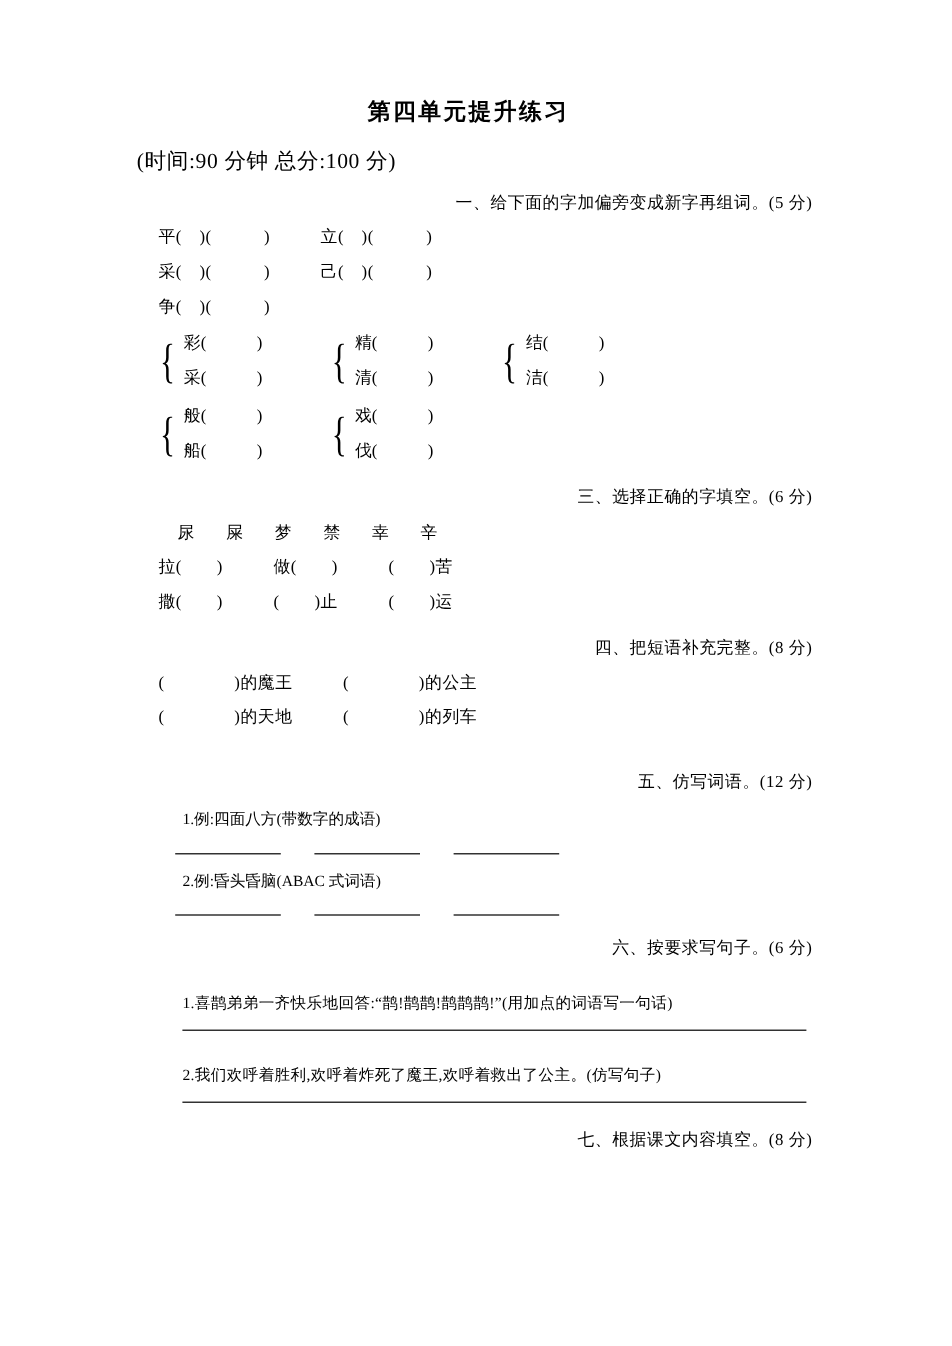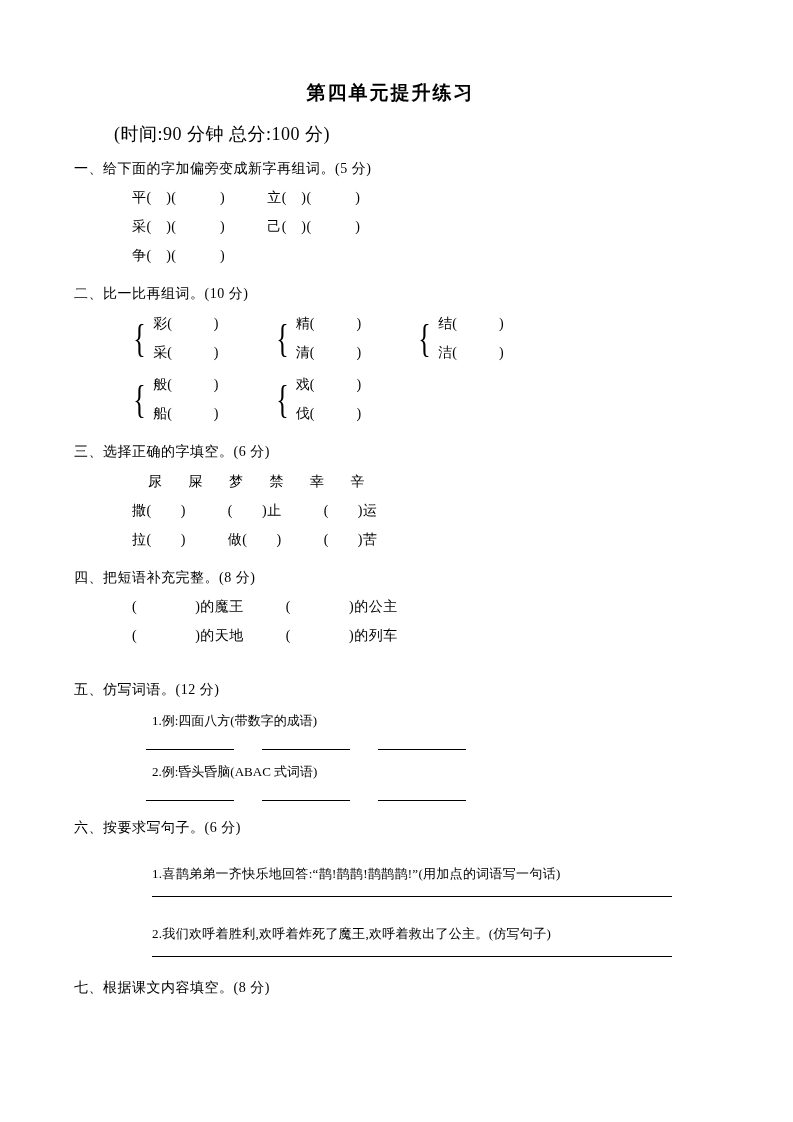--- a/index.html
+++ b/index.html
@@ -33,20 +33,21 @@
     text-align: left;
     font-size: 18px;
     margin: 16px 0 0 0;
     padding-left: 40px;
     letter-spacing: 0.5px;
   }
   .section-head {
     font-size: 14px;
     margin: 14px 0 0 0;
     letter-spacing: 0.5px;
+    text-align: right;
   }
   .indent1 {
     padding-left: 58px;
   }
   .row {
     font-size: 14px;
     margin-top: 11px;
     letter-spacing: 0.5px;
   }
   .row .cell {
@@ -143,21 +144,20 @@
   </div>
   <div class="row indent1">
     <span class="cell">采(　)(　　　)</span>
     <span class="gap"></span>
     <span class="cell">己(　)(　　　)</span>
   </div>
   <div class="row indent1">
     <span class="cell">争(　)(　　　)</span>
   </div>
 
-  <div class="section-head" style="margin-top:20px;">二、比一比再组词。(10 分)</div>
 
   <div class="brace-wrap">
     <div class="brace-group">
       <span class="brace">{</span>
       <span class="brace-lines">
         <span class="brace-line">彩(　　　)</span>
         <span class="brace-line">采(　　　)</span>
       </span>
     </div>
     <div class="brace-group">
@@ -196,32 +196,32 @@
   <div class="section-head" style="margin-top:20px;">三、选择正确的字填空。(6 分)</div>
   <div class="charset">
     <span>尿</span>
     <span>屎</span>
     <span>梦</span>
     <span>禁</span>
     <span>幸</span>
     <span>辛</span>
   </div>
   <div class="row indent1">
+    <span class="cell">拉(　　)</span>
+    <span class="gap"></span>
+    <span class="cell">做(　　)</span>
+    <span class="gap"></span>
+    <span class="cell">(　　)苦</span>
+  </div>
+  <div class="row indent1">
     <span class="cell">撒(　　)</span>
     <span class="gap"></span>
     <span class="cell">(　　)止</span>
     <span class="gap"></span>
     <span class="cell">(　　)运</span>
-  </div>
-  <div class="row indent1">
-    <span class="cell">拉(　　)</span>
-    <span class="gap"></span>
-    <span class="cell">做(　　)</span>
-    <span class="gap"></span>
-    <span class="cell">(　　)苦</span>
   </div>
 
   <div class="section-head" style="margin-top:20px;">四、把短语补充完整。(8 分)</div>
   <div class="row indent1">
     <span class="cell">(　　　　)的魔王</span>
     <span class="gap"></span>
     <span class="cell">(　　　　)的公主</span>
   </div>
   <div class="row indent1">
     <span class="cell">(　　　　)的天地</span>

